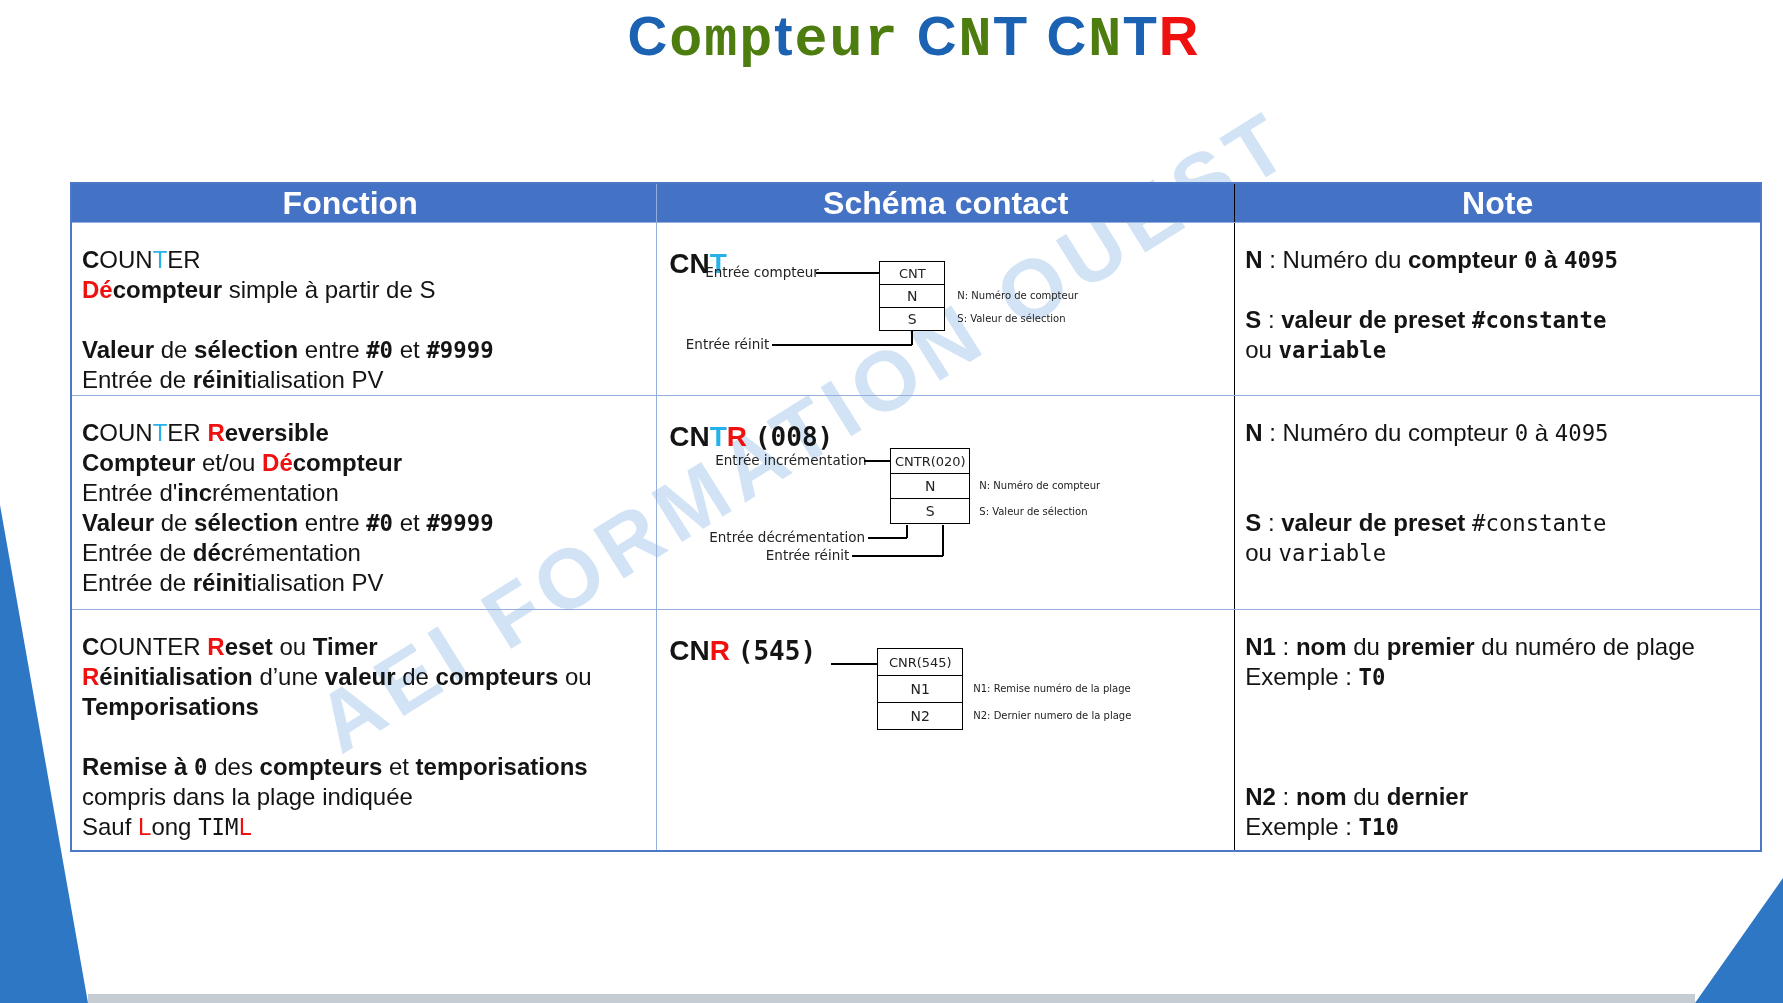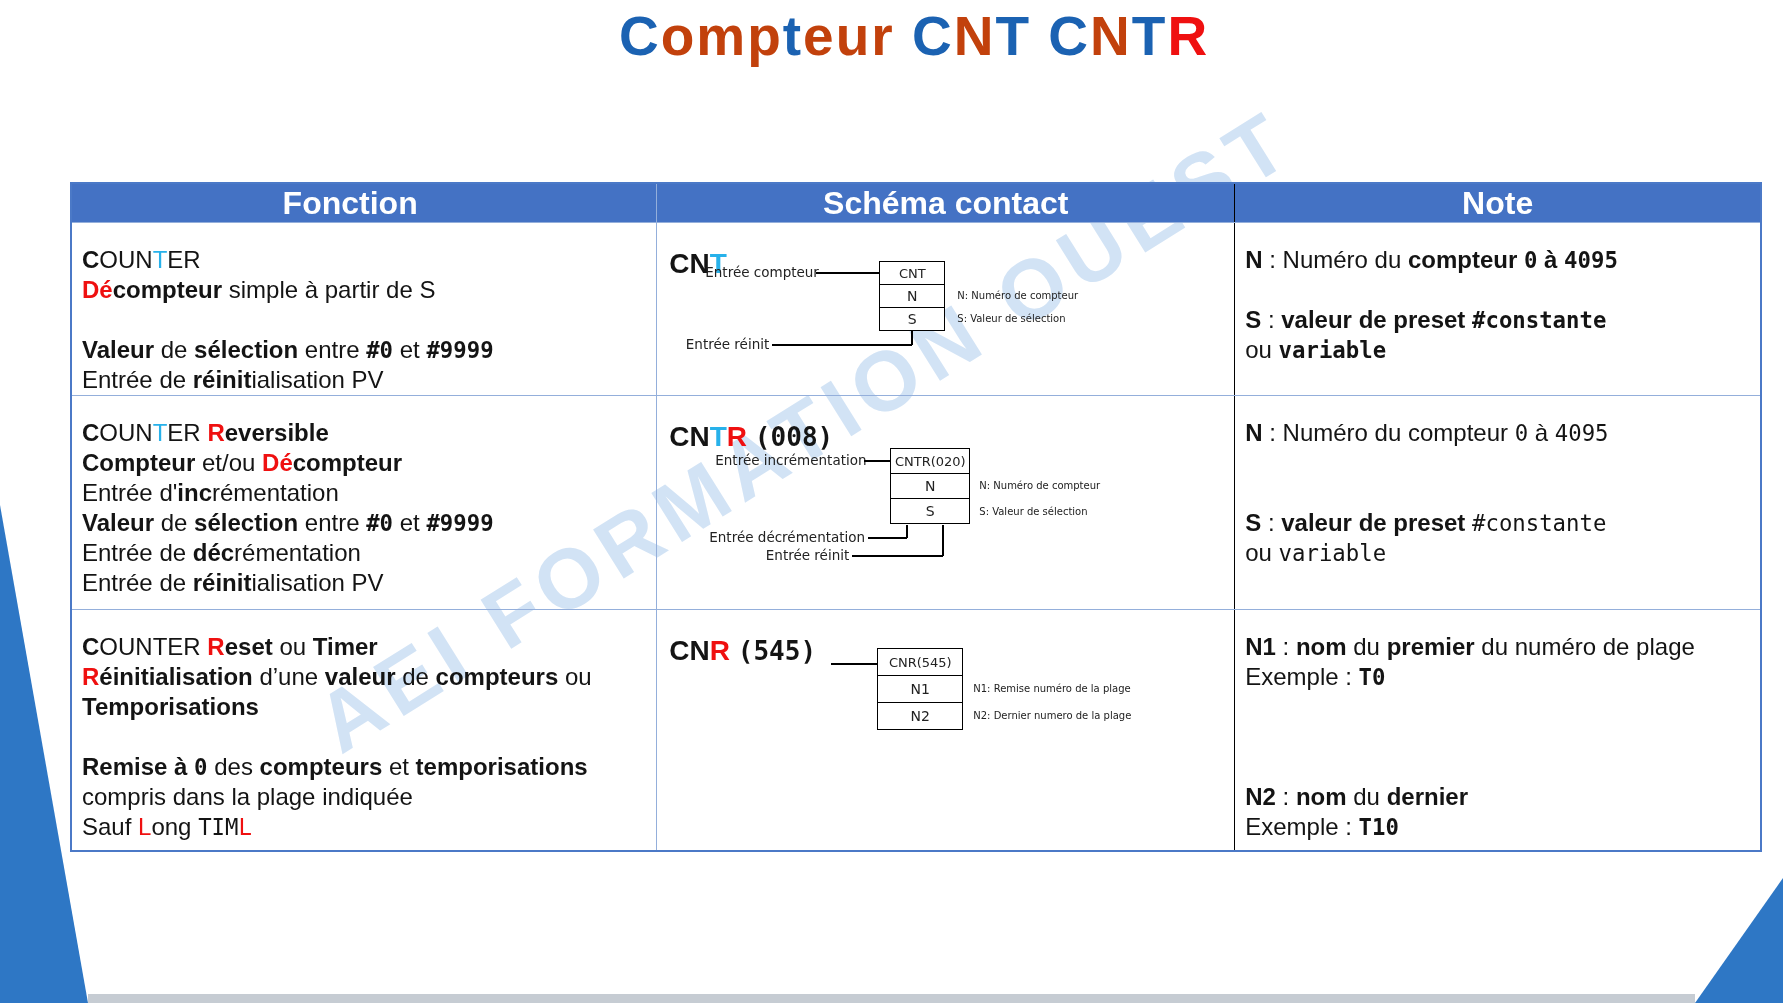--- a/index.html
+++ b/index.html
@@ -29,21 +29,21 @@
   
   .sg-b{font-weight:700;}
   .sg-r{color:#ef1010;font-weight:700;}
   .sg-rr{color:#ef1010;}
   .sg-cy{color:#27b1ea;}
   .sg-cyb{color:#27b1ea;font-weight:700;}
   .sg-m{font-family:"DejaVu Sans Mono",monospace;font-size:.93em;}
   .sg-mb{font-family:"DejaVu Sans Mono",monospace;font-weight:700;font-size:.93em;}
   .sg-mr{font-family:"DejaVu Sans Mono",monospace;color:#ef1010;font-size:.93em;}
   .sg-td{color:#1b62b2;}
-  .sg-tl{color:#c2410c;}
+  .sg-tl{color:#4d7c0f;font-family:Liberation Mono, monospace;}
 
   
   .sch-h{font-size:28px;font-weight:700;line-height:34px;margin:2px 0 0 2px;white-space:nowrap;}
   .dg{position:absolute;left:0;top:0;width:100%;height:100%;font-family:"DejaVu Sans",sans-serif;color:#222;}
   .dbox{position:absolute;border:1.5px solid #000;background:#fff;box-sizing:content-box;}
   .dcell{display:flex;align-items:center;justify-content:center;font-size:14px;line-height:1;}
   .dcell + .dcell{border-top:1.5px solid #000;}
   .dcell.dtop{font-size:13px;}
   .dlabel{position:absolute;font-size:13.5px;line-height:15px;white-space:nowrap;text-align:right;}
   .dnote{position:absolute;font-size:10px;line-height:16px;white-space:nowrap;}

